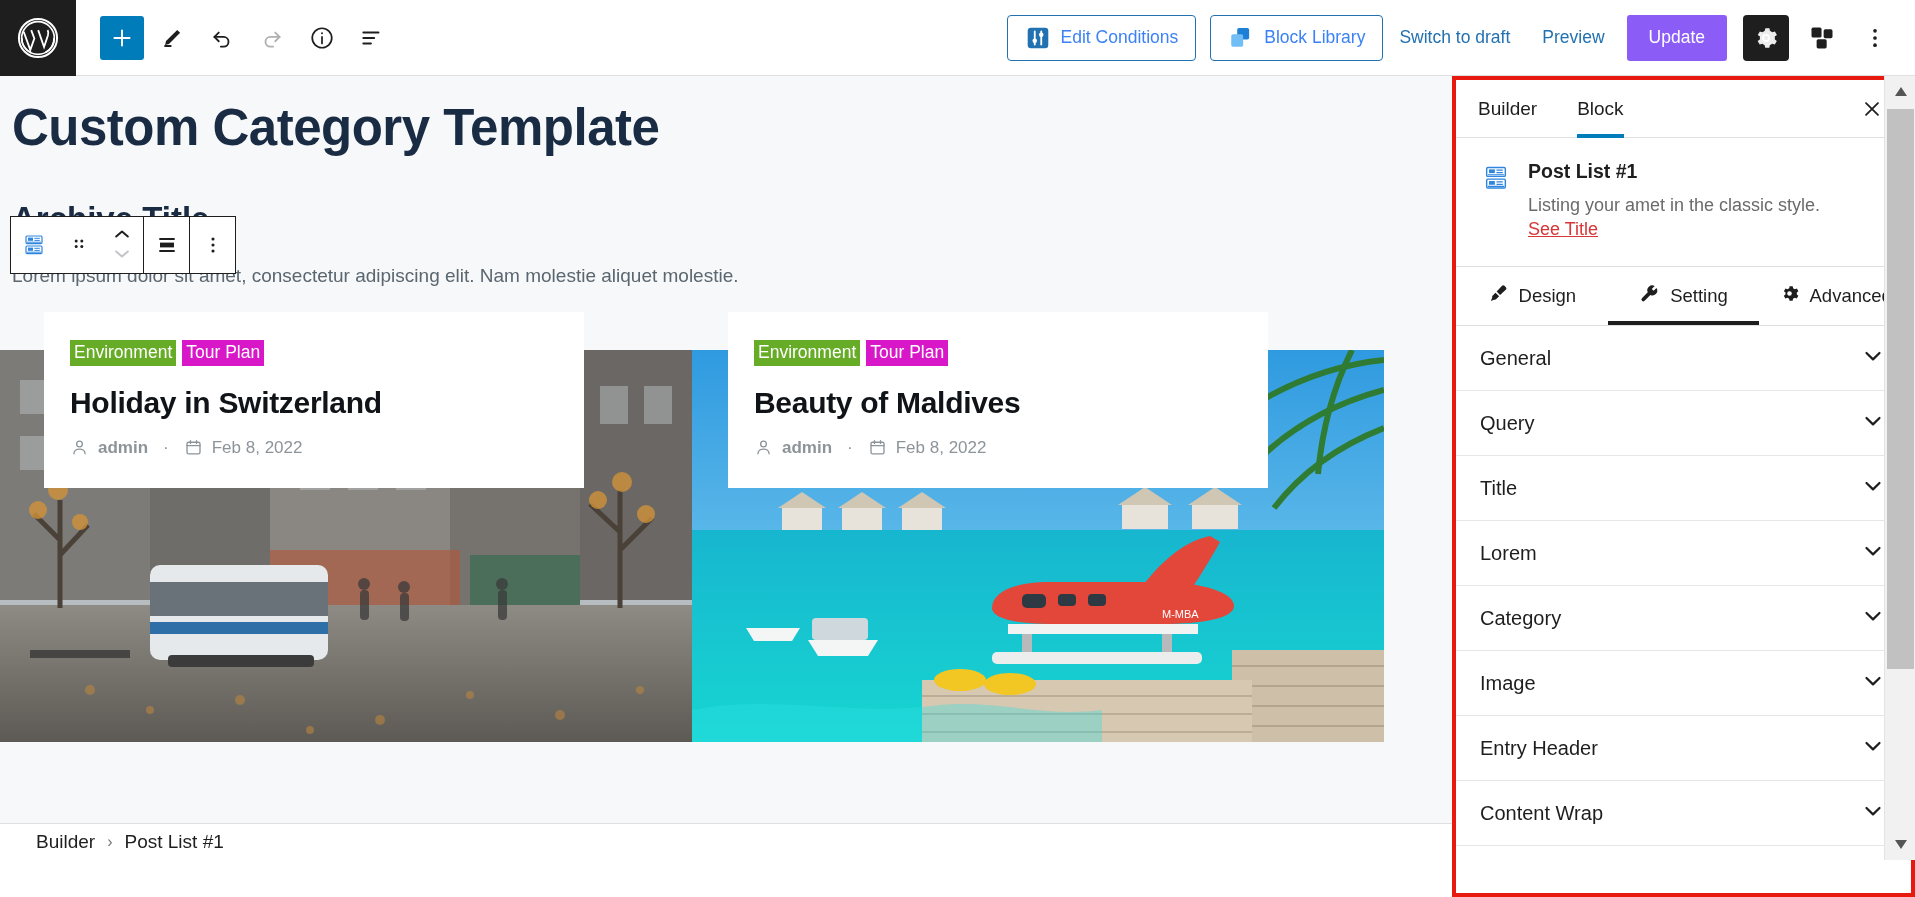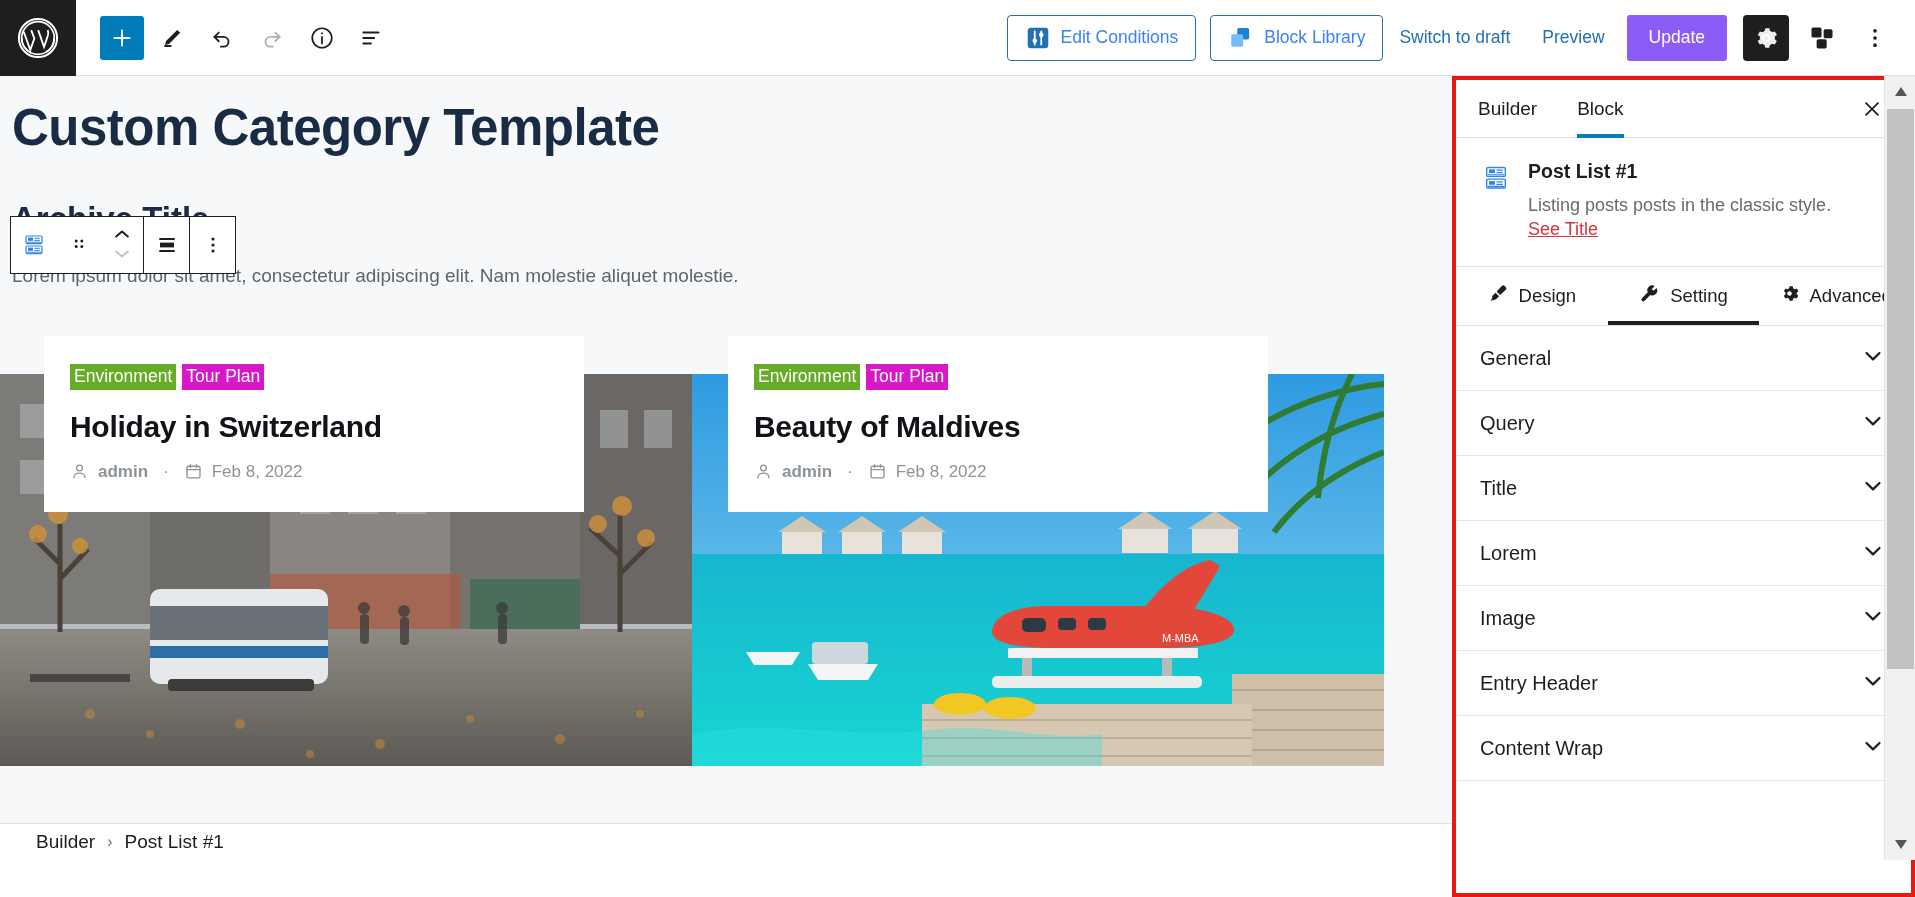--- a/index.html
+++ b/index.html
@@ -103,21 +103,21 @@
     width:45px; height:56px; display:flex; align-items:center; justify-content:center;
     cursor:pointer;
   }
   .bt-item svg{ width:24px;height:24px; }
   .bt-mover{ display:flex; flex-direction:column; align-items:center; justify-content:center;
              width:42px;height:56px;cursor:pointer; gap:2px;}
   .bt-mover svg{width:20px;height:12px;}
 
   
   .cards{
-    position:absolute; left:0; top:260px; width:1452px;
+    position:absolute; left:0; top:236px; width:1452px;
     display:flex; gap:0;
   }
   .card{
     position:relative; width:692px; height:430px;
   }
   .card .photo{
     position:absolute; left:0; bottom:0; width:752px; height:392px;
     overflow:hidden;
   }
   .card .overlay{
@@ -627,21 +627,21 @@
           <rect x="4" y="3" width="16" height="7.6" rx="1" fill="none" stroke="#2e86de" stroke-width="1.2"></rect>
           <rect x="6" y="4.6" width="5" height="3.2" fill="#2e86de"></rect>
           <path d="M12.4 5.3h5.4M12.4 7.4h5.4M5 9.2h14" stroke="#2e86de" stroke-width="1"></path>
           <rect x="4" y="13" width="16" height="7.6" rx="1" fill="none" stroke="#2e86de" stroke-width="1.2"></rect>
           <rect x="6" y="14.6" width="5" height="3.2" fill="#2e86de"></rect>
           <path d="M12.4 15.3h5.4M12.4 17.4h5.4M5 19.2h14" stroke="#2e86de" stroke-width="1"></path>
         </svg>
       </div>
       <div>
         <div class="sb-block-name">Post List #1</div>
-        <div class="sb-block-desc">Listing posts posts in the classic style.</div>
+        <div class="sb-block-desc">Listing your amet in the classic style.</div>
         <a class="sb-demo">See Title</a>
       </div>
     </div>
 
     <div class="sb-subtabs">
       <div class="sb-subtab">
         <span>
           <svg viewBox="0 0 24 24" fill="#1e1e1e">
             <path d="M18.8 3.2c-.9-.9-2.2-.8-3 .1L9.9 9.8l3.9 3.9 6.5-5.9c.9-.8 1-2.1.1-3z"></path>
             <path d="M8.6 11.1l-3.2 3.2c-.7.7-.9 1.6-.6 2.5l-1.6 3.8 3.8-1.6c.9.3 1.8.1 2.5-.6l3.2-3.2z"></path>
@@ -695,40 +695,48 @@
       </div>
       <div class="acc">
         <span class="acc-label">Lorem</span>
         <span>
           <svg viewBox="0 0 24 24" fill="none" stroke="#1e1e1e" stroke-width="2.2" stroke-linecap="round" stroke-linejoin="round">
               <path d="M5.5 9l6.5 6.4L18.5 9"></path>
             </svg>
         </span>
       </div>
       <div class="acc">
-        <span class="acc-label">Image</span>
+        <span class="acc-label">Category</span>
         <span>
           <svg viewBox="0 0 24 24" fill="none" stroke="#1e1e1e" stroke-width="2.2" stroke-linecap="round" stroke-linejoin="round">
               <path d="M5.5 9l6.5 6.4L18.5 9"></path>
             </svg>
         </span>
       </div>
       <div class="acc">
-        <span class="acc-label">Entry Header</span>
+        <span class="acc-label">Image</span>
         <span>
           <svg viewBox="0 0 24 24" fill="none" stroke="#1e1e1e" stroke-width="2.2" stroke-linecap="round" stroke-linejoin="round">
               <path d="M5.5 9l6.5 6.4L18.5 9"></path>
             </svg>
         </span>
       </div>
       <div class="acc">
-        <span class="acc-label">Content Wrap</span>
+        <span class="acc-label">Entry Header</span>
         <span>
           <svg viewBox="0 0 24 24" fill="none" stroke="#1e1e1e" stroke-width="2.2" stroke-linecap="round" stroke-linejoin="round">
               <path d="M5.5 9l6.5 6.4L18.5 9"></path>
             </svg>
         </span>
       </div>
+      <div class="acc">
+        <span class="acc-label">Content Wrap</span>
+        <span>
+          <svg viewBox="0 0 24 24" fill="none" stroke="#1e1e1e" stroke-width="2.2" stroke-linecap="round" stroke-linejoin="round">
+              <path d="M5.5 9l6.5 6.4L18.5 9"></path>
+            </svg>
+        </span>
+      </div>
     </div>
 
   </div>
 
 </div>
 
 </body></html>

